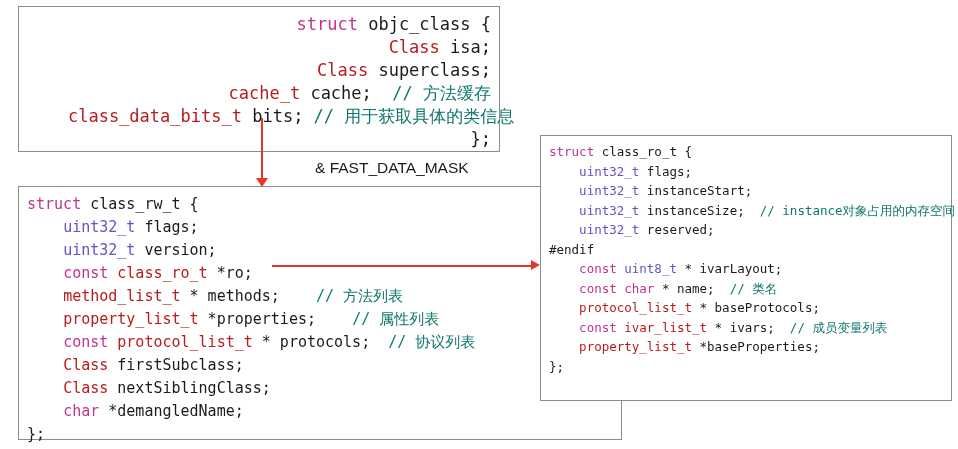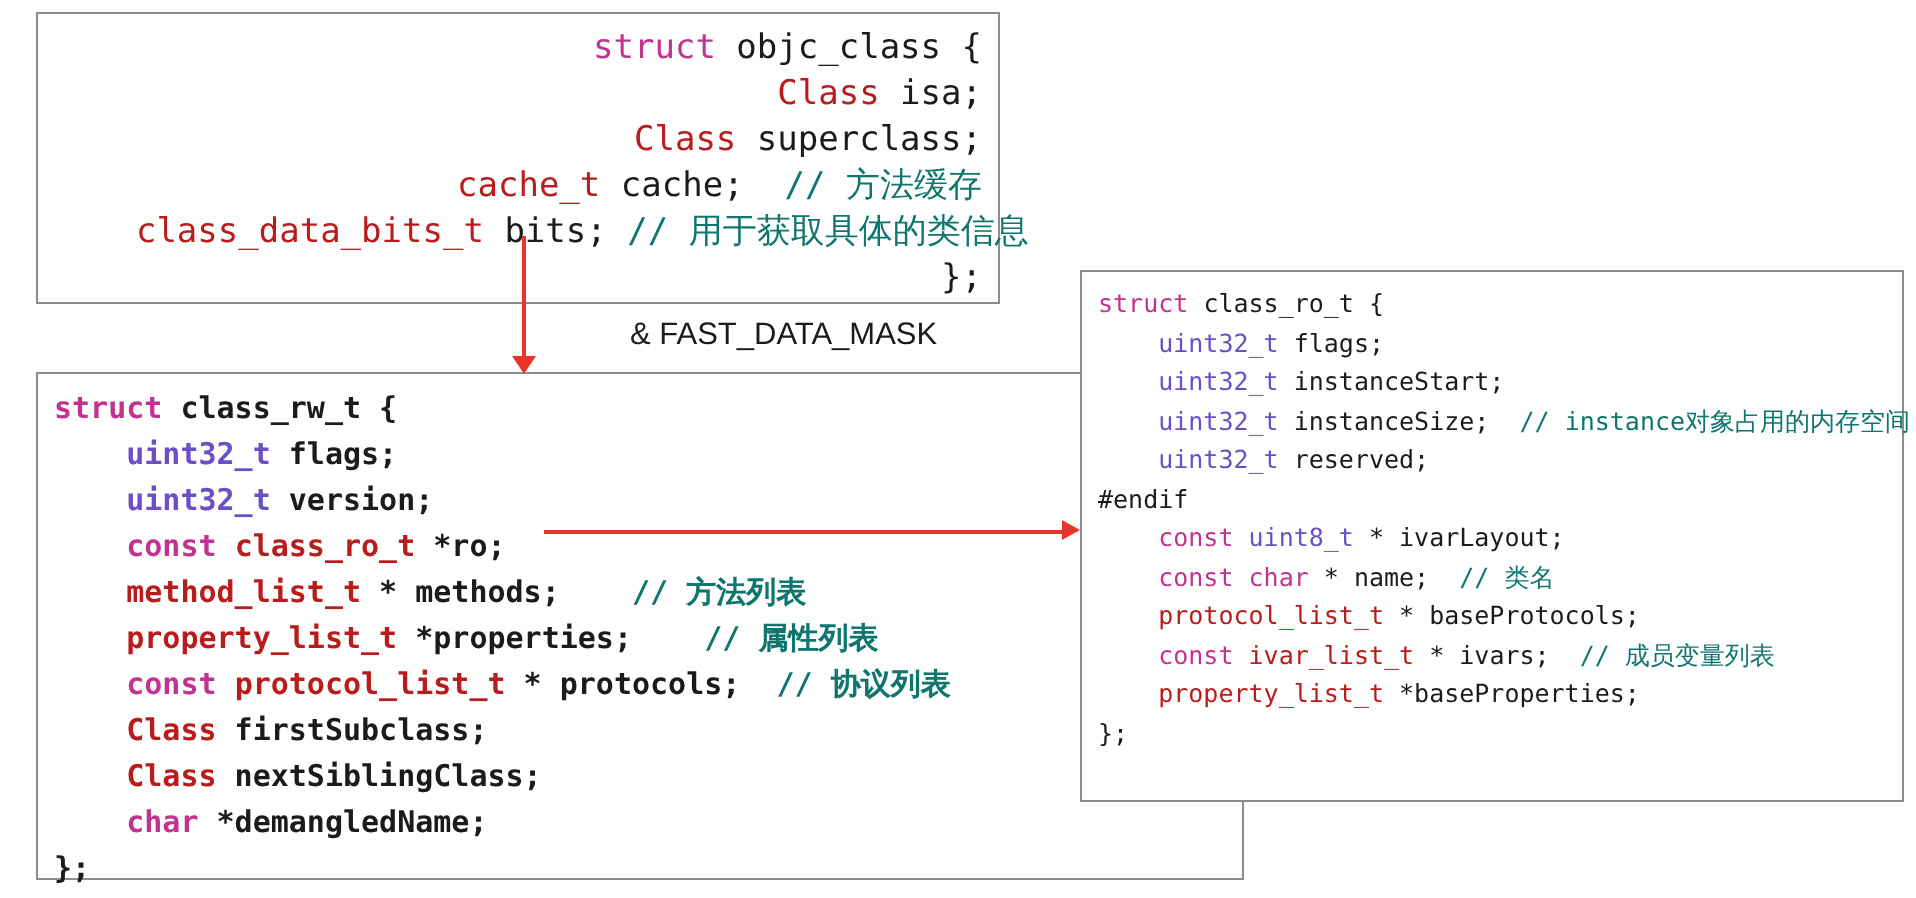--- a/index.html
+++ b/index.html
@@ -37,21 +37,21 @@
   .pp      { color: #1b1b1b; }  
   .id      { color: #1b1b1b; }
 
   
   #box-objc-class {
     left: 18px; top: 6px; width: 482px; height: 146px;
     font-size: 17px; line-height: 23px; text-align: right;
   }
   #box-class-rw {
     left: 18px; top: 186px; width: 604px; height: 254px;
-    font-size: 15px; line-height: 23px; font-weight: bold;
+    font-size: 15px; line-height: 23px;
   }
   #box-class-ro {
     left: 540px; top: 135px; width: 412px; height: 266px;
     font-size: 12.5px; line-height: 19.5px;
   }
 
   
   .arrow-v {
     position: absolute;
     background: #e8352a;

